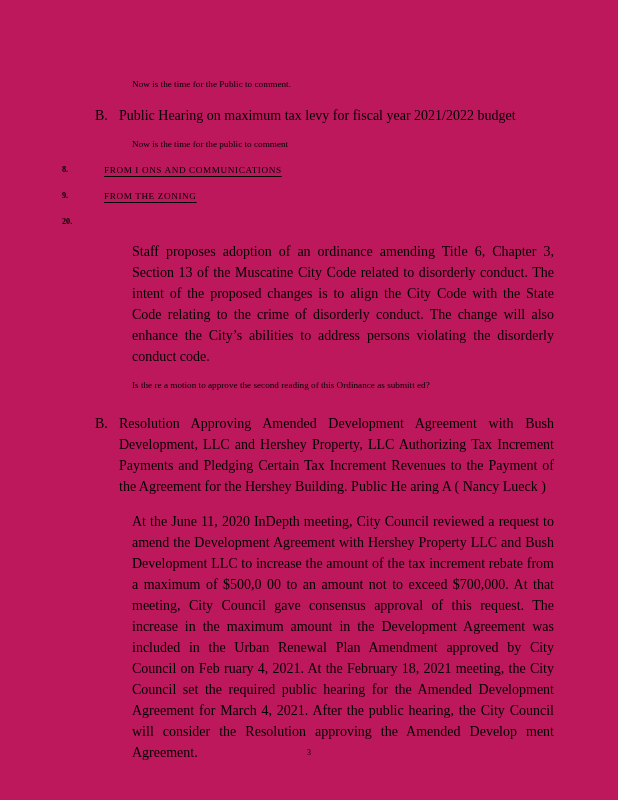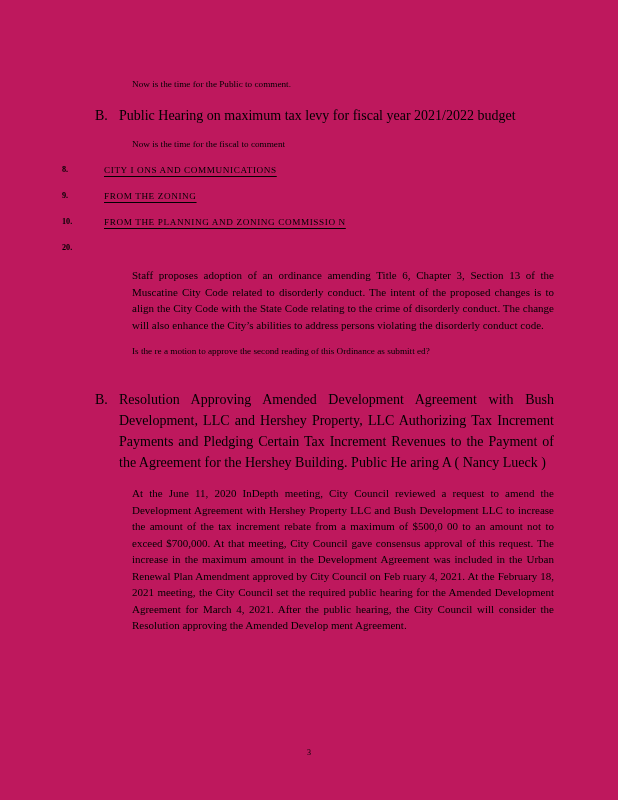--- a/index.html
+++ b/index.html
@@ -57,28 +57,28 @@
   .sp-wide {
     letter-spacing: 0.6px;
   }
   .item-letter {
     display: inline-block;
     width: 12px;
   }
   .para-block {
     margin-left: 70px;
     margin-bottom: 12px;
-    font-size: 11px;
+    font-size: 14px;
     line-height: 1.5;
     text-align: justify;
     padding-right: 2px;
   }
   .question {
     margin-left: 70px;
-    margin-bottom: 30px;
+    margin-bottom: 20px;
     font-size: 9.2px;
     line-height: 1.5;
   }
   .pagenum {
     position: absolute;
     bottom: 43px;
     left: 0;
     width: 100%;
     text-align: center;
     font-size: 8px;
@@ -95,37 +95,33 @@
 </style>
 </head>
 <body>
 
 <div class="page">
 
   <p class="line-para ind-intro">Now  is  the  time   for  the  Public   to  comment.</p>
 
   <p class="hang"><span class="item-letter">B.</span><span>Public  Hearing   on maximum    tax  levy  for  fiscal  year   2021/2022    budget</span></p>
 
-  <p class="line-para ind-intro">Now  is  the  time   for  the  fiscal   to  comment</p>
+  <p class="line-para ind-intro">Now  is  the  time   for  the  public   to  comment</p>
 
   <div class="head-row">
     <div class="head-num">8.</div>
-    <div class="head-text sp-wide">CITY    I ONS     AND     COMMUNICATIONS</div>
+    <div class="head-text sp-wide">FROM    I ONS     AND     COMMUNICATIONS</div>
   </div>
 
   <div class="head-row">
     <div class="head-num">9.</div>
     <div class="head-text sp-wide">FROM       THE      ZONING</div>
   </div>
 
 
-  <div class="head-row">
-    <div class="head-num">10.</div>
-    <div class="head-text sp-wide">FROM      THE     PLANNING        AND      ZONING        COMMISSIO            N</div>
-  </div>
 
   <div class="head-row">
     <div class="head-num">20.</div>
   </div>
 
 
   <p class="para-block">Staff  proposes   adoption  of  an  ordinance    amending    Title  6,  Chapter   3,  Section 13  of  the  Muscatine    City  Code   related to   disorderly   conduct.   The   intent  of  the  proposed     changes     is  to  align   the  City  Code   with   the  State   Code   relating   to  the  crime  of  disorderly    conduct.   The   change    will  also  enhance    the  City’s   abilities  to  address   persons   violating   the disorderly    conduct   code.</p>
 
   <p class="question">Is the re  a  motion   to  approve    the  second   reading   of  this  Ordinance    as  submitt ed?</p>
 

